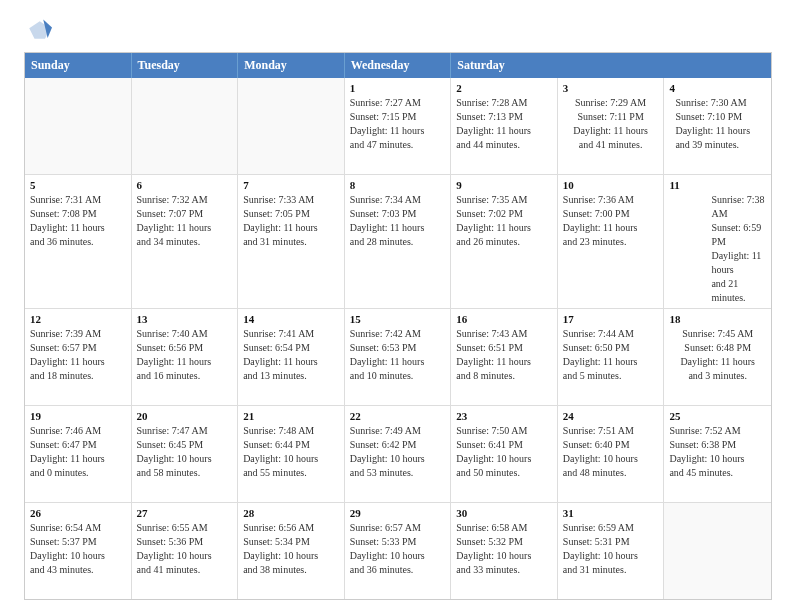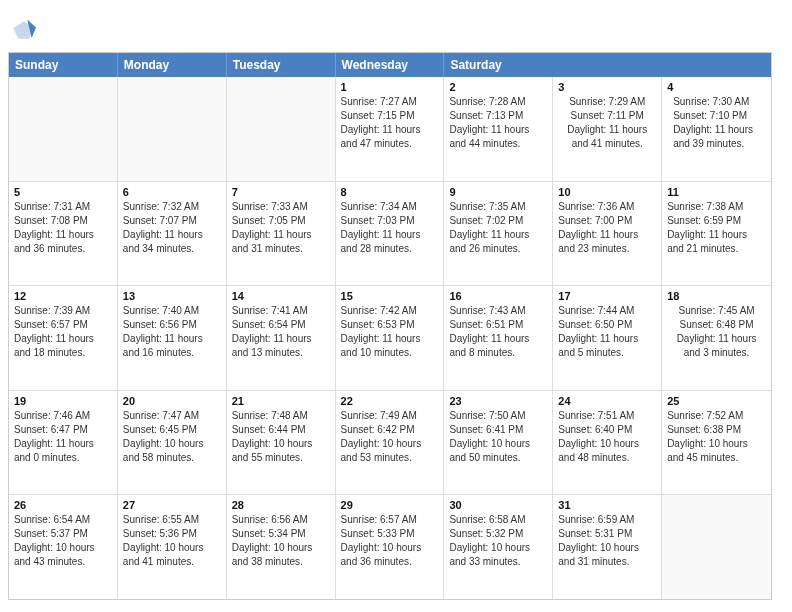--- a/index.html
+++ b/index.html
@@ -6,23 +6,24 @@
     body {
       width: 792px;
       height: 612px;
       font-family: Arial, sans-serif;
       background: #fff;
       overflow: hidden;
     }
     .page {
       width: 792px;
       height: 612px;
-      padding: 16px 20px 12px 8px;
+      padding: 16px 20px 12px 24px;
       display: flex;
       flex-direction: column;
+      font-family: Liberation Serif, serif;
     }
     .header {
       display: flex;
       justify-content: space-between;
       align-items: flex-start;
       margin-bottom: 8px;
     }
     .logo {
       display: flex;
       align-items: center;
@@ -125,22 +126,22 @@
     </div>
     <div class="title-block">
       <div class="month-title"></div>
       <div class="subtitle"></div>
     </div>
   </div>
 
   <div class="calendar">
     <div class="calendar-header">
     <div class="cal-header-cell">Sunday</div>
+        <div class="cal-header-cell">Tuesday</div>
         <div class="cal-header-cell">Monday</div>
-        <div class="cal-header-cell">Tuesday</div>
         <div class="cal-header-cell">Wednesday</div>
         <div class="cal-header-cell">Saturday</div>
       </div>
     <div class="calendar-body">
     <div class="cal-row">
           <div class="cal-cell empty"></div>
           <div class="cal-cell empty"></div>
           <div class="cal-cell empty"></div>
           <div class="cal-cell">
             <div class="day-num">1</div>
@@ -209,21 +210,21 @@
           </div>
           <div class="cal-cell">
             <div class="day-num">10</div>
             <div class="cell-text" style="white-space: pre-line;">Sunrise: 7:36 AM
 Sunset: 7:00 PM
 Daylight: 11 hours
 and 23 minutes.</div>
           </div>
           <div class="cal-cell">
             <div class="day-num">11</div>
-            <div class="cell-text" style="white-space: pre-line;">Sunrise: 7:38 AM
+            <div class="cell-text" style="white-space: pre-line; margin-left: 42px;">Sunrise: 7:38 AM
 Sunset: 6:59 PM
 Daylight: 11 hours
 and 21 minutes.</div>
           </div>
         </div>
         <div class="cal-row">
           <div class="cal-cell">
             <div class="day-num">12</div>
             <div class="cell-text" style="white-space: pre-line;">Sunrise: 7:39 AM
 Sunset: 6:57 PM

